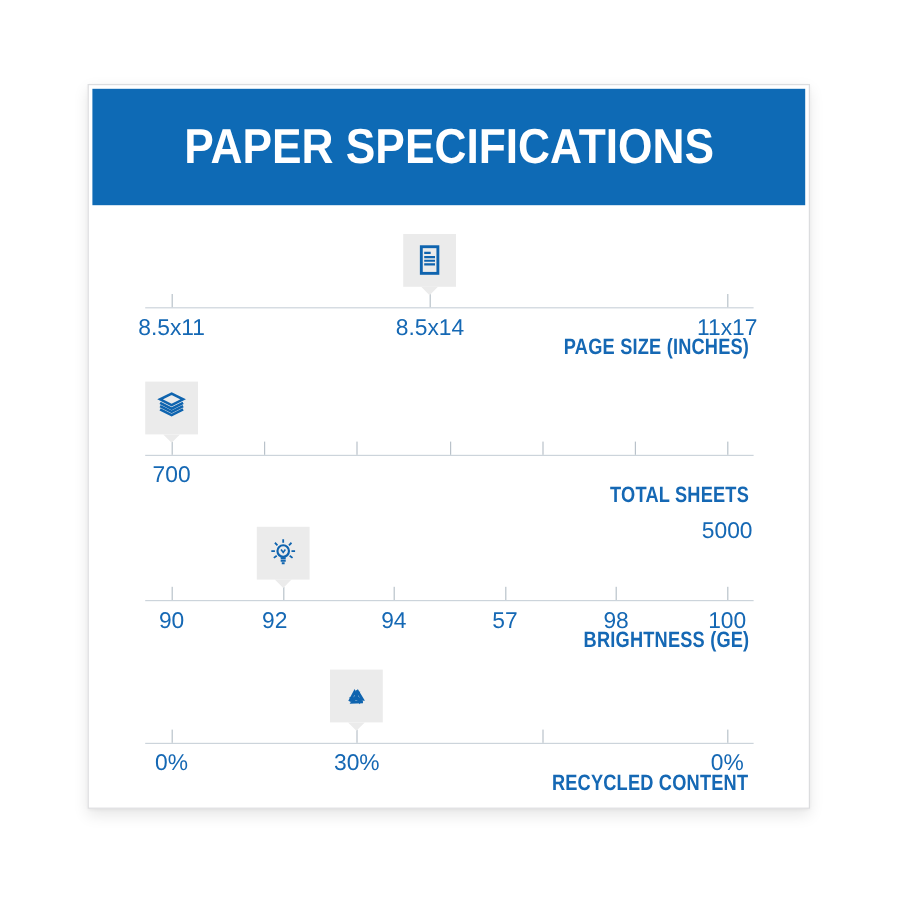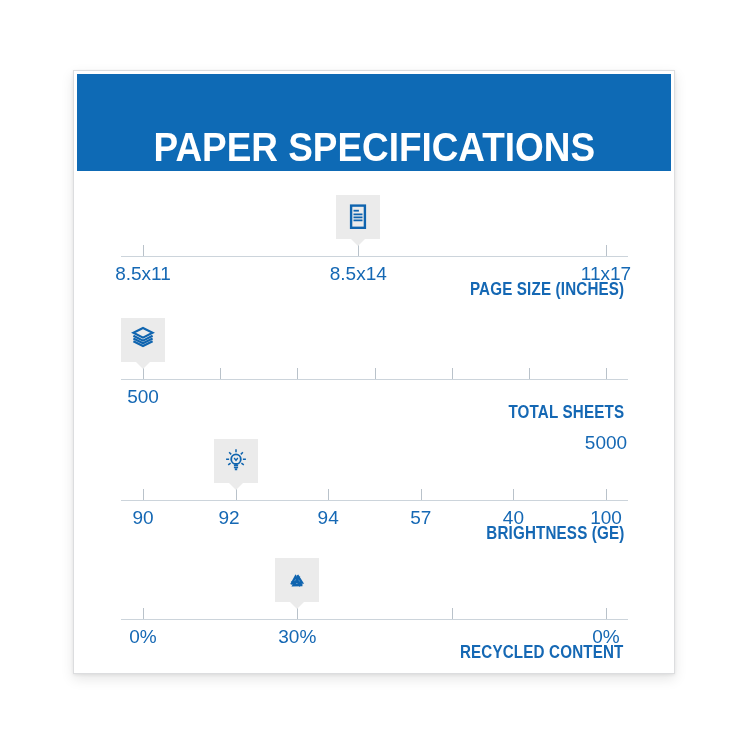--- a/index.html
+++ b/index.html
@@ -6,21 +6,21 @@
     --header-bg:#0e6ab5; --label-blue:#1568b4; --icon-blue:#0f64af;
     --track-line:#ccd4db; --tick-mark:#b9c2ca; --marker-bg:#ebebeb;
     --card-border:#dcdddf; --page-bg:#ffffff;
   }
   html,body{margin:0;padding:0;width:750px;height:750px;background:var(--page-bg);
     font-family:"Liberation Sans",sans-serif;overflow:hidden;}
   .card{position:absolute;left:73px;top:70px;width:602px;height:604px;background:#fff;
     border:1px solid var(--card-border);box-sizing:border-box;
     box-shadow:0 5px 12px rgba(0,0,0,.10),0 1px 3px rgba(0,0,0,.07);}
   .header{position:absolute;left:3px;right:3px;top:3px;height:97px;background:var(--header-bg);
-    display:flex;align-items:flex-end;justify-content:center;}
+    display:flex;align-items:center;justify-content:center;}
   .title{color:#fff;font-weight:bold;font-size:41px;white-space:nowrap;
     transform:scaleX(.9);transform-origin:50% 50%;}
   #scales{position:absolute;left:0;top:0;right:0;bottom:0;}
   .scale{position:absolute;left:0;top:0;right:0;bottom:0;pointer-events:none;}
   .track{position:absolute;height:1px;background:var(--track-line);}
   .tick{position:absolute;width:1px;background:var(--tick-mark);}
   .tick-label{position:absolute;transform:translateX(-50%);font-size:19px;
     color:var(--label-blue);white-space:nowrap;}
   .marker{position:absolute;width:44px;height:44px;background:var(--marker-bg);}
   .marker svg{display:block;margin:7px auto 0;width:30px;height:30px;color:var(--icon-blue);}
@@ -50,21 +50,21 @@
           </svg>
           <div class="tail"></div>
         </div>
         <div class="tick" style="left: 532px; top: 174px; height: 11px;"></div>
         <div class="tick-label" style="left: 532px; top: 192px;">11x17</div>
         <div class="scale-title" style="top: 207px;">PAGE SIZE (INCHES)</div>
       </div>
       <div class="scale">
         <div class="track" style="left: 47px; top: 308px; width: 507px;"></div>
         <div class="tick" style="left: 69px; top: 297px; height: 11px;"></div>
-        <div class="tick-label" style="left: 69px; top: 315px;">500</div>
+        <div class="tick-label" style="left: 69px; top: 315px;">700</div>
         <div class="marker" style="left: 47px; top: 247px;">
           <svg viewBox="0 0 100 100">
             <use href="#icon-paper-stack"></use>
           </svg>
           <div class="tail"></div>
         </div>
         <div class="tick" style="left: 146.182px; top: 297px; height: 11px;"></div>
         <div class="tick" style="left: 223.318px; top: 297px; height: 11px;"></div>
         <div class="tick" style="left: 300.5px; top: 297px; height: 11px;"></div>
         <div class="tick" style="left: 377.682px; top: 297px; height: 11px;"></div>
@@ -83,21 +83,21 @@
           <svg viewBox="0 0 100 100">
             <use href="#icon-lightbulb"></use>
           </svg>
           <div class="tail"></div>
         </div>
         <div class="tick" style="left: 254.2px; top: 418px; height: 11px;"></div>
         <div class="tick-label" style="left: 254.2px; top: 436px;">94</div>
         <div class="tick" style="left: 346.8px; top: 418px; height: 11px;"></div>
         <div class="tick-label" style="left: 346.8px; top: 436px;">57</div>
         <div class="tick" style="left: 439.4px; top: 418px; height: 11px;"></div>
-        <div class="tick-label" style="left: 439.4px; top: 436px;">40</div>
+        <div class="tick-label" style="left: 439.4px; top: 436px;">98</div>
         <div class="tick" style="left: 532px; top: 418px; height: 11px;"></div>
         <div class="tick-label" style="left: 532px; top: 436px;">100</div>
         <div class="scale-title" style="top: 451px;">BRIGHTNESS (GE)</div>
       </div>
       <div class="scale">
         <div class="track" style="left: 47px; top: 548px; width: 507px;"></div>
         <div class="tick" style="left: 69px; top: 537px; height: 11px;"></div>
         <div class="tick-label" style="left: 69px; top: 555px;">0%</div>
         <div class="tick" style="left: 223.318px; top: 537px; height: 11px;"></div>
         <div class="tick-label" style="left: 223.318px; top: 555px;">30%</div>

